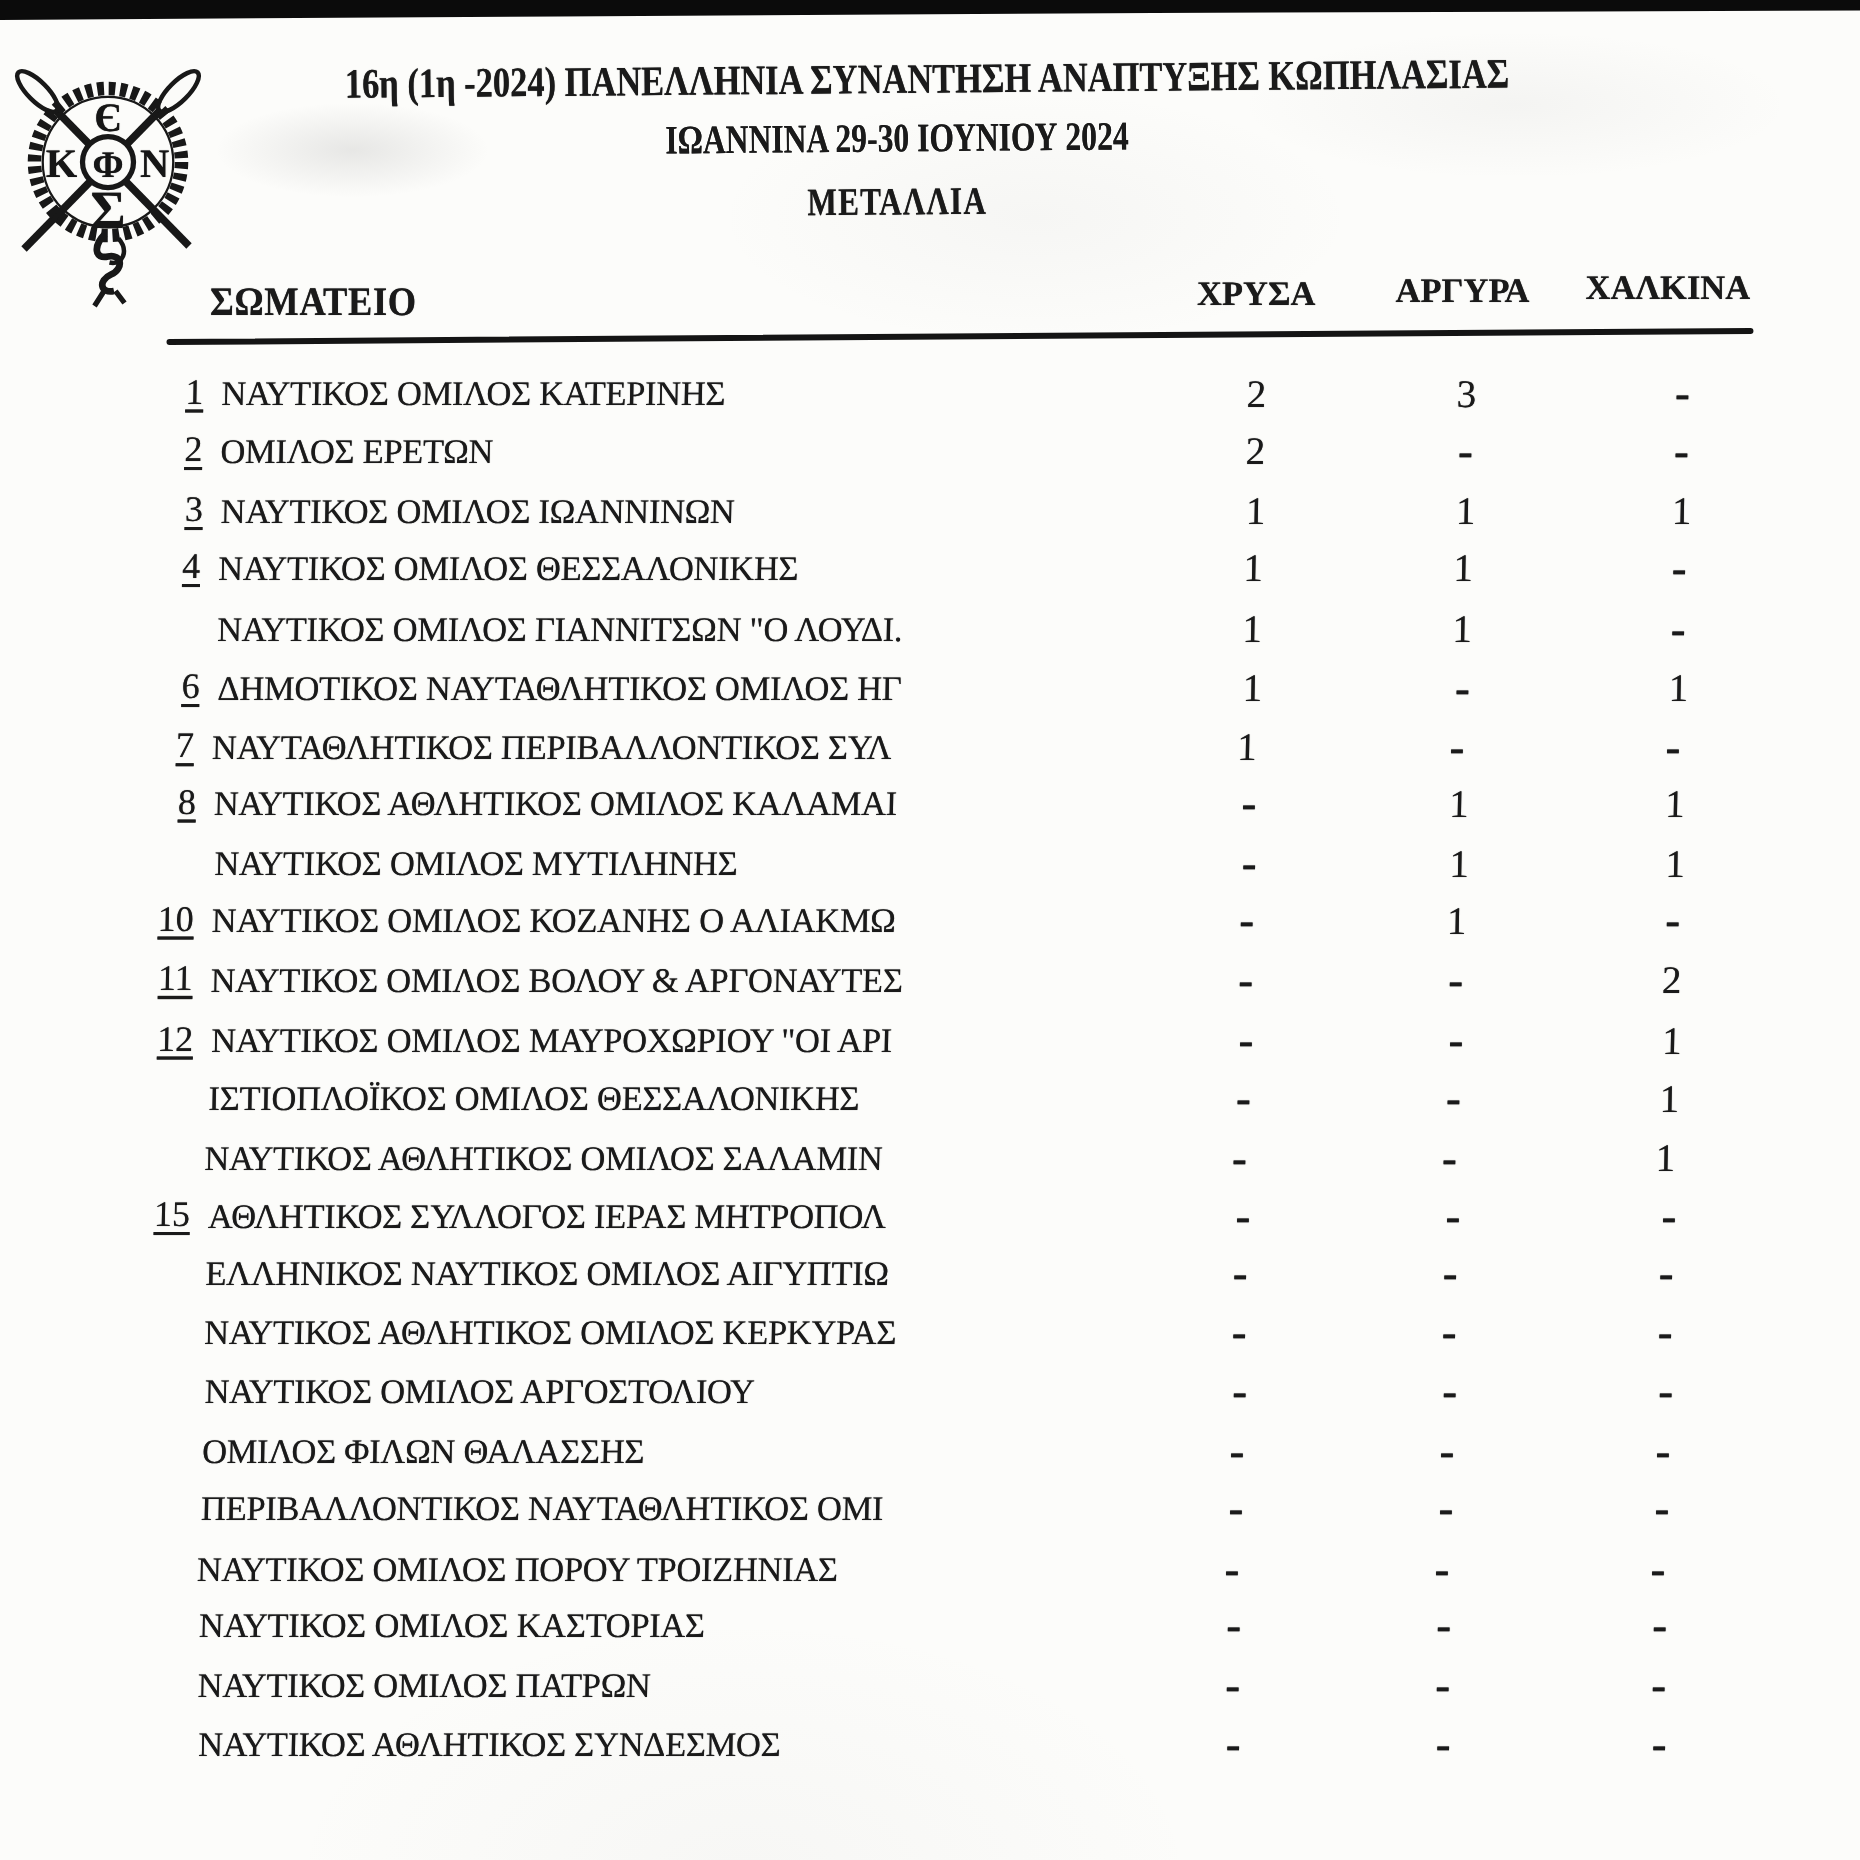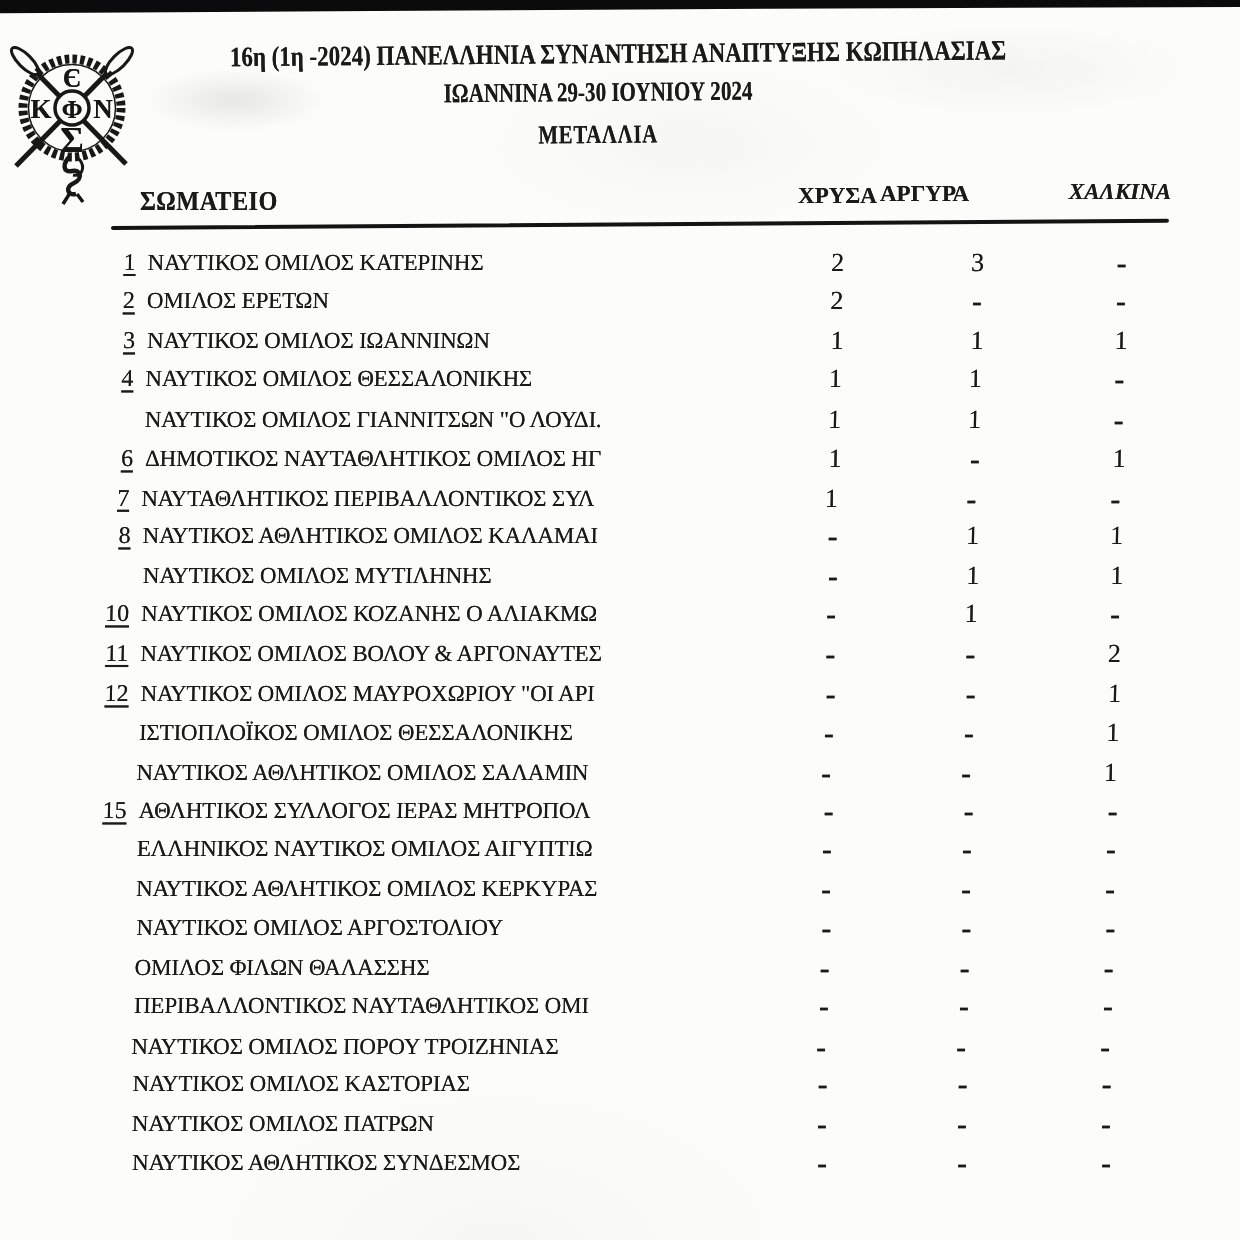--- a/index.html
+++ b/index.html
@@ -30,22 +30,22 @@
 
   .title-block { position:absolute; left:145px; top:38px; width:905px; text-align:center; transform:rotate(-0.5deg); }
   .title-1 { font-size:28px; font-weight:700; white-space:nowrap; display:inline-block; transform:scale(0.82,1); }
   .t2wrap { margin-top:7px; } .t3wrap { margin-top:12px; }
   .title-2 { font-size:27px; font-weight:700; white-space:nowrap; display:inline-block; transform:scale(0.78,1); }
   .title-3 { font-size:26px; font-weight:700; white-space:nowrap; display:inline-block; transform:scale(0.8,1); letter-spacing:1px; }
 
   .col-head { position:absolute; font-weight:700; font-size:23px; white-space:nowrap; }
   .head-club { left:140px; top:186px; font-size:27px; transform:scale(0.9,1); transform-origin:0 0; letter-spacing:0.5px; }
   .head-gold   { left:795px; top:183px; width:85px;  text-align:center; }
-  .head-silver { left:880px; top:181px; width:100px; }
-  .head-bronze { left:1057px; top:179px; width:126px; text-align:center;font-style:italic; }
+  .head-silver { left:925px; top:181px; width:100px; text-align:center; }
+  .head-bronze { left:1057px; top:179px; width:126px; text-align:left; }
 
   .rule { position:absolute; left:111px; top:226px; width:1058px; height:4px;
           background:#141414; border-radius:2px; transform:rotate(-0.4deg); transform-origin:0 50%; }
 
   .tbody { position:absolute; left:0; top:243px; width:1240px;
            transform:skewX(-1.05deg); transform-origin:0 0; }
   .row { position:relative; height:39.15px; }
   .row:nth-child(2n)  { transform:translateY(-0.6px); }
   .row:nth-child(3n)  { transform:translate(1px,0.4px); }
   .row:nth-child(7n)  { transform:translate(-2px,0.8px); }

